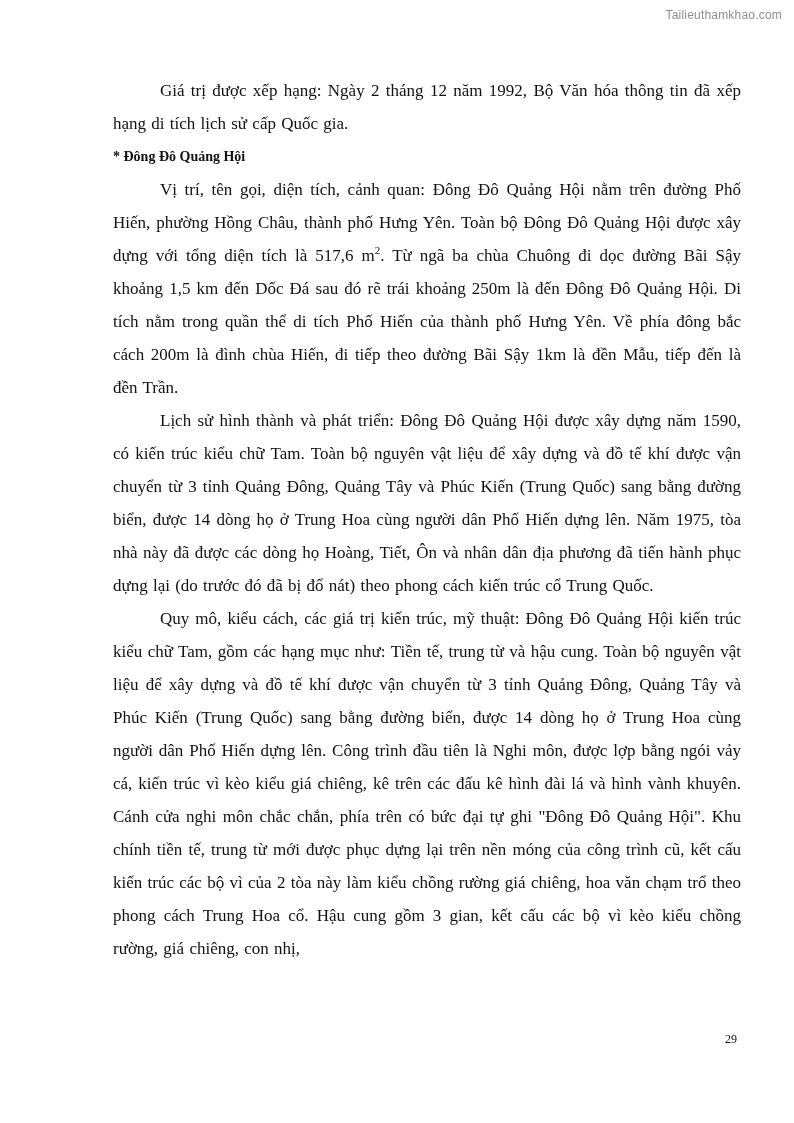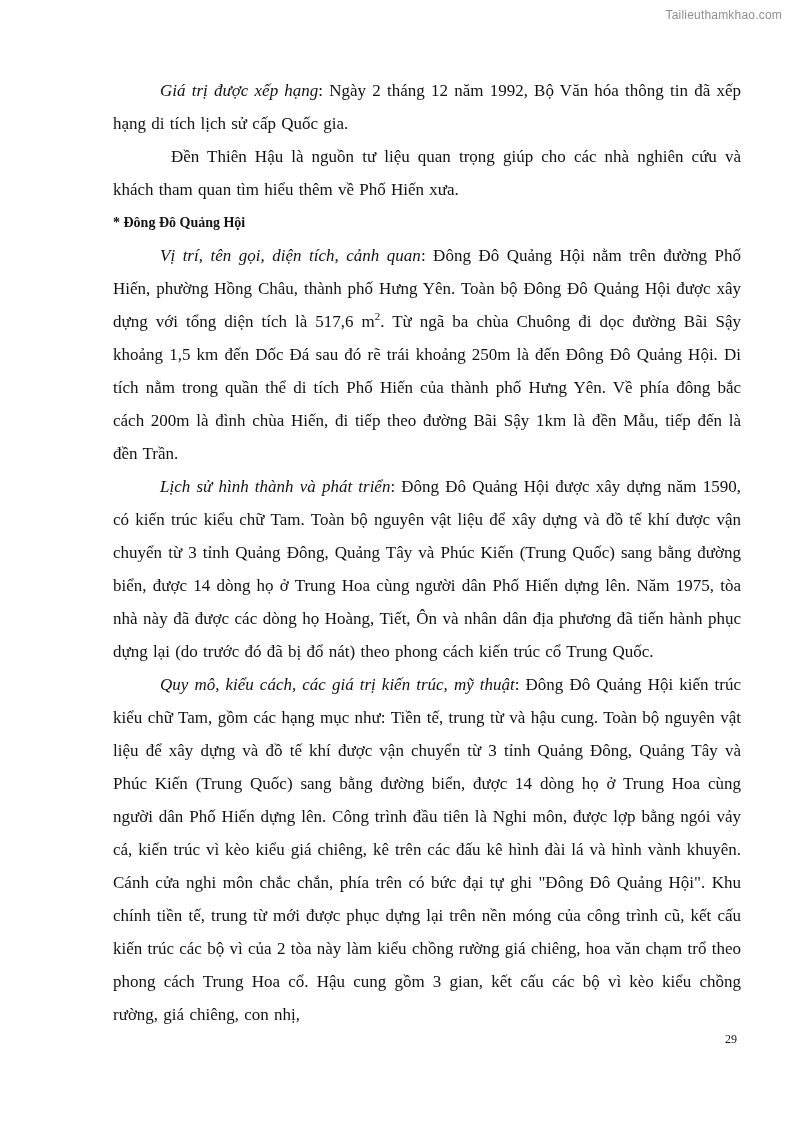--- a/index.html
+++ b/index.html
@@ -28,21 +28,21 @@
     top: 74px; left: 113px;
     width: 628px;
   }
   .para {
     font-size: 17px;
     line-height: 33px;
     text-align: justify;
     text-indent: 47px;
     word-spacing: 1px;
   }
-  .para .lead { font-style: italic; }
+  .para .lead { }
   .indent-lg { text-indent: 58px; }
   .heading {
     font-size: 14px;
     line-height: 33px;
     font-weight: bold;
     text-indent: 0;
   }
   sup {
     font-size: 11px;
     line-height: 0;
@@ -59,21 +59,20 @@
 <body>
 
 <div class="page">
 
   <div class="watermark">Tailieuthamkhao.com</div>
 
   <div class="content">
 
     <p class="para"><span class="lead">Giá trị được xếp hạng</span><span>: Ngày 2 tháng 12 năm 1992, Bộ Văn hóa thông tin đã xếp hạng di tích lịch sử cấp Quốc gia.</span></p>
 
-    <p class="para indent-lg"><span>Đền Thiên Hậu là nguồn tư liệu quan trọng giúp cho các nhà nghiên cứu và khách tham quan tìm hiểu thêm về Phố Hiến xưa.</span></p>
 
     <h3 class="heading">* Đông Đô Quảng Hội</h3>
 
     <p class="para"><span class="lead">Vị trí, tên gọi, diện tích, cảnh quan</span><span>: Đông Đô Quảng Hội nằm trên đường Phố Hiến, phường Hồng Châu, thành phố Hưng Yên. Toàn bộ Đông Đô Quảng Hội được xây dựng với tổng diện tích là 517,6 m</span><sup>2</sup><span>. Từ ngã ba chùa Chuông đi dọc đường Bãi Sậy khoảng 1,5 km đến Dốc Đá sau đó rẽ trái khoảng 250m là đến Đông Đô Quảng Hội. Di tích nằm trong quần thể di tích Phố Hiến của thành phố Hưng Yên. Về phía đông bắc cách 200m là đình chùa Hiến, đi tiếp theo đường Bãi Sậy 1km là đền Mẫu, tiếp đến là đền Trần.</span></p>
 
     <p class="para"><span class="lead">Lịch sử hình thành và phát triển</span><span>: Đông Đô Quảng Hội được xây dựng năm 1590, có kiến trúc kiểu chữ Tam. Toàn bộ nguyên vật liệu để xây dựng và đồ tế khí được vận chuyển từ 3 tỉnh Quảng Đông, Quảng Tây và Phúc Kiến (Trung Quốc) sang bằng đường biển, được 14 dòng họ ở Trung Hoa cùng người dân Phố Hiến dựng lên. Năm 1975, tòa nhà này đã được các dòng họ Hoàng, Tiết, Ôn và nhân dân địa phương đã tiến hành phục dựng lại (do trước đó đã bị đổ nát) theo phong cách kiến trúc cổ Trung Quốc.</span></p>
 
     <p class="para"><span class="lead">Quy mô, kiểu cách, các giá trị kiến trúc, mỹ thuật</span><span>: Đông Đô Quảng Hội kiến trúc kiểu chữ Tam, gồm các hạng mục như: Tiền tế, trung từ và hậu cung. Toàn bộ nguyên vật liệu để xây dựng và đồ tế khí được vận chuyển từ 3 tỉnh Quảng Đông, Quảng Tây và Phúc Kiến (Trung Quốc) sang bằng đường biển, được 14 dòng họ ở Trung Hoa cùng người dân Phố Hiến dựng lên. Công trình đầu tiên là Nghi môn, được lợp bằng ngói vảy cá, kiến trúc vì kèo kiểu giá chiêng, kê trên các đấu kê hình đài lá và hình vành khuyên. Cánh cửa nghi môn chắc chắn, phía trên có bức đại tự ghi "Đông Đô Quảng Hội". Khu chính tiền tế, trung từ mới được phục dựng lại trên nền móng của công trình cũ, kết cấu kiến trúc các bộ vì của 2 tòa này làm kiểu chồng rường giá chiêng, hoa văn chạm trổ theo phong cách Trung Hoa cổ. Hậu cung gồm 3 gian, kết cấu các bộ vì kèo kiểu chồng rường, giá chiêng, con nhị,</span></p>
 
   </div>

